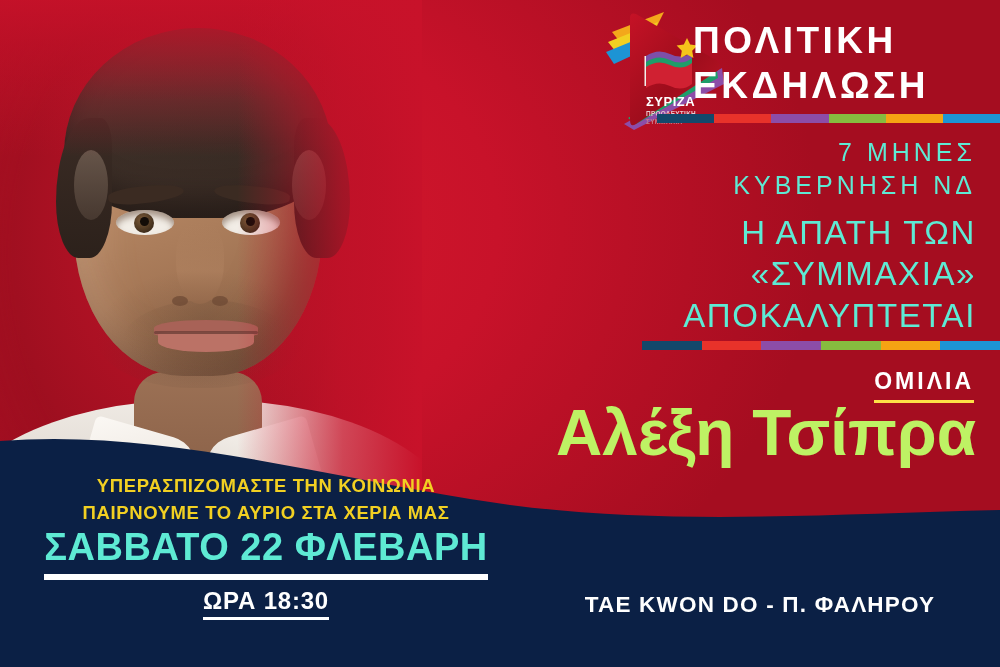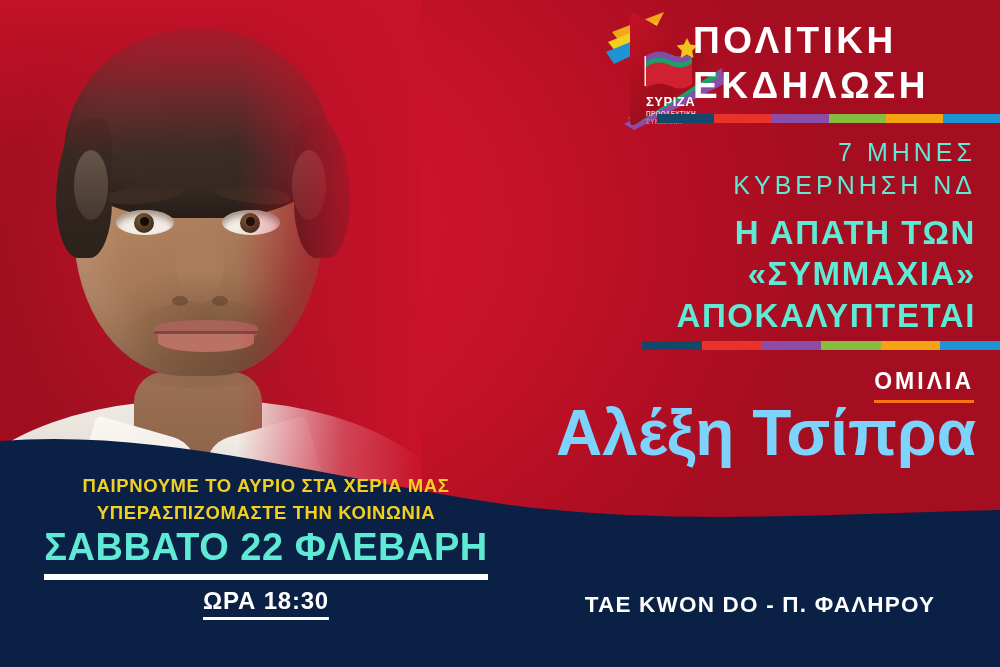--- a/index.html
+++ b/index.html
@@ -127,33 +127,33 @@
   .stripe1{right:0px;top:114px;width:343px;}
   .stripe2{right:0px;top:341px;width:358px;}
 
   .sub{
     position:absolute;right:24px;top:136px;width:600px;text-align:right;color:#5eead4;
   }
   .sub .s1,.sub .s2{
     font-size:25px;letter-spacing:4px;line-height:1.33;font-weight:400;white-space:nowrap;
   }
   .sub .b1,.sub .b2,.sub .b3{
-    font-size:33px;font-weight:bold;letter-spacing:1.6px;line-height:1.26;white-space:nowrap;
+    font-size:33px;font-weight:normal;letter-spacing:1.6px;line-height:1.26;white-space:nowrap;
     margin-top:0;
   }
   .sub .b1{margin-top:9px;}
 
   .omilia-wrap{position:absolute;right:26px;top:368px;text-align:right;}
   .omilia{
     color:#fff;font-size:23px;font-weight:bold;letter-spacing:3px;display:inline-block;
-    padding-bottom:5px;border-bottom:3px solid #f97316;
+    padding-bottom:5px;border-bottom:3px solid #fde047;
   }
   .speaker{
     position:absolute;right:24px;top:398px;width:640px;text-align:right;
-    color:#7dd3fc;font-size:64px;font-weight:bold;letter-spacing:0px;line-height:1.1;
+    color:#bef264;font-size:64px;font-weight:bold;letter-spacing:0px;line-height:1.1;
     white-space:nowrap;
   }
 
   
   .slogan{
     position:absolute;left:0;top:472px;width:532px;text-align:center;
     color:#F2D022;font-size:18.5px;font-weight:bold;letter-spacing:.6px;line-height:1.47;
   }
   .date-wrap{position:absolute;left:0;top:528px;width:532px;text-align:center;}
   .date{
@@ -281,22 +281,22 @@
   <div class="omilia-wrap">
     <span class="omilia">ΟΜΙΛΙΑ</span>
   </div>
   <div class="speaker">Αλέξη Τσίπρα</div>
 
   <svg class="wave" viewBox="0 0 1000 240" preserveAspectRatio="none">
     <path d="M0,14 C150,2 300,44 470,72 C640,100 800,88 1000,83 L1000,240 L0,240 Z" fill="#0B2045"></path>
   </svg>
 
   <div class="slogan">
+    <div>ΥΠΕΡΑΣΠΙΖΟΜΑΣΤΕ ΤΗΝ ΚΟΙΝΩΝΙΑ</div>
     <div>ΠΑΙΡΝΟΥΜΕ ΤΟ ΑΥΡΙΟ ΣΤΑ ΧΕΡΙΑ ΜΑΣ</div>
-    <div>ΥΠΕΡΑΣΠΙΖΟΜΑΣΤΕ ΤΗΝ ΚΟΙΝΩΝΙΑ</div>
   </div>
 
   <div class="date-wrap">
     <span class="date">ΣΑΒΒΑΤΟ 22 ΦΛΕΒΑΡΗ</span>
   </div>
 
   <div class="time-wrap">
     <span class="time">ΩΡΑ 18:30</span>
   </div>
 

